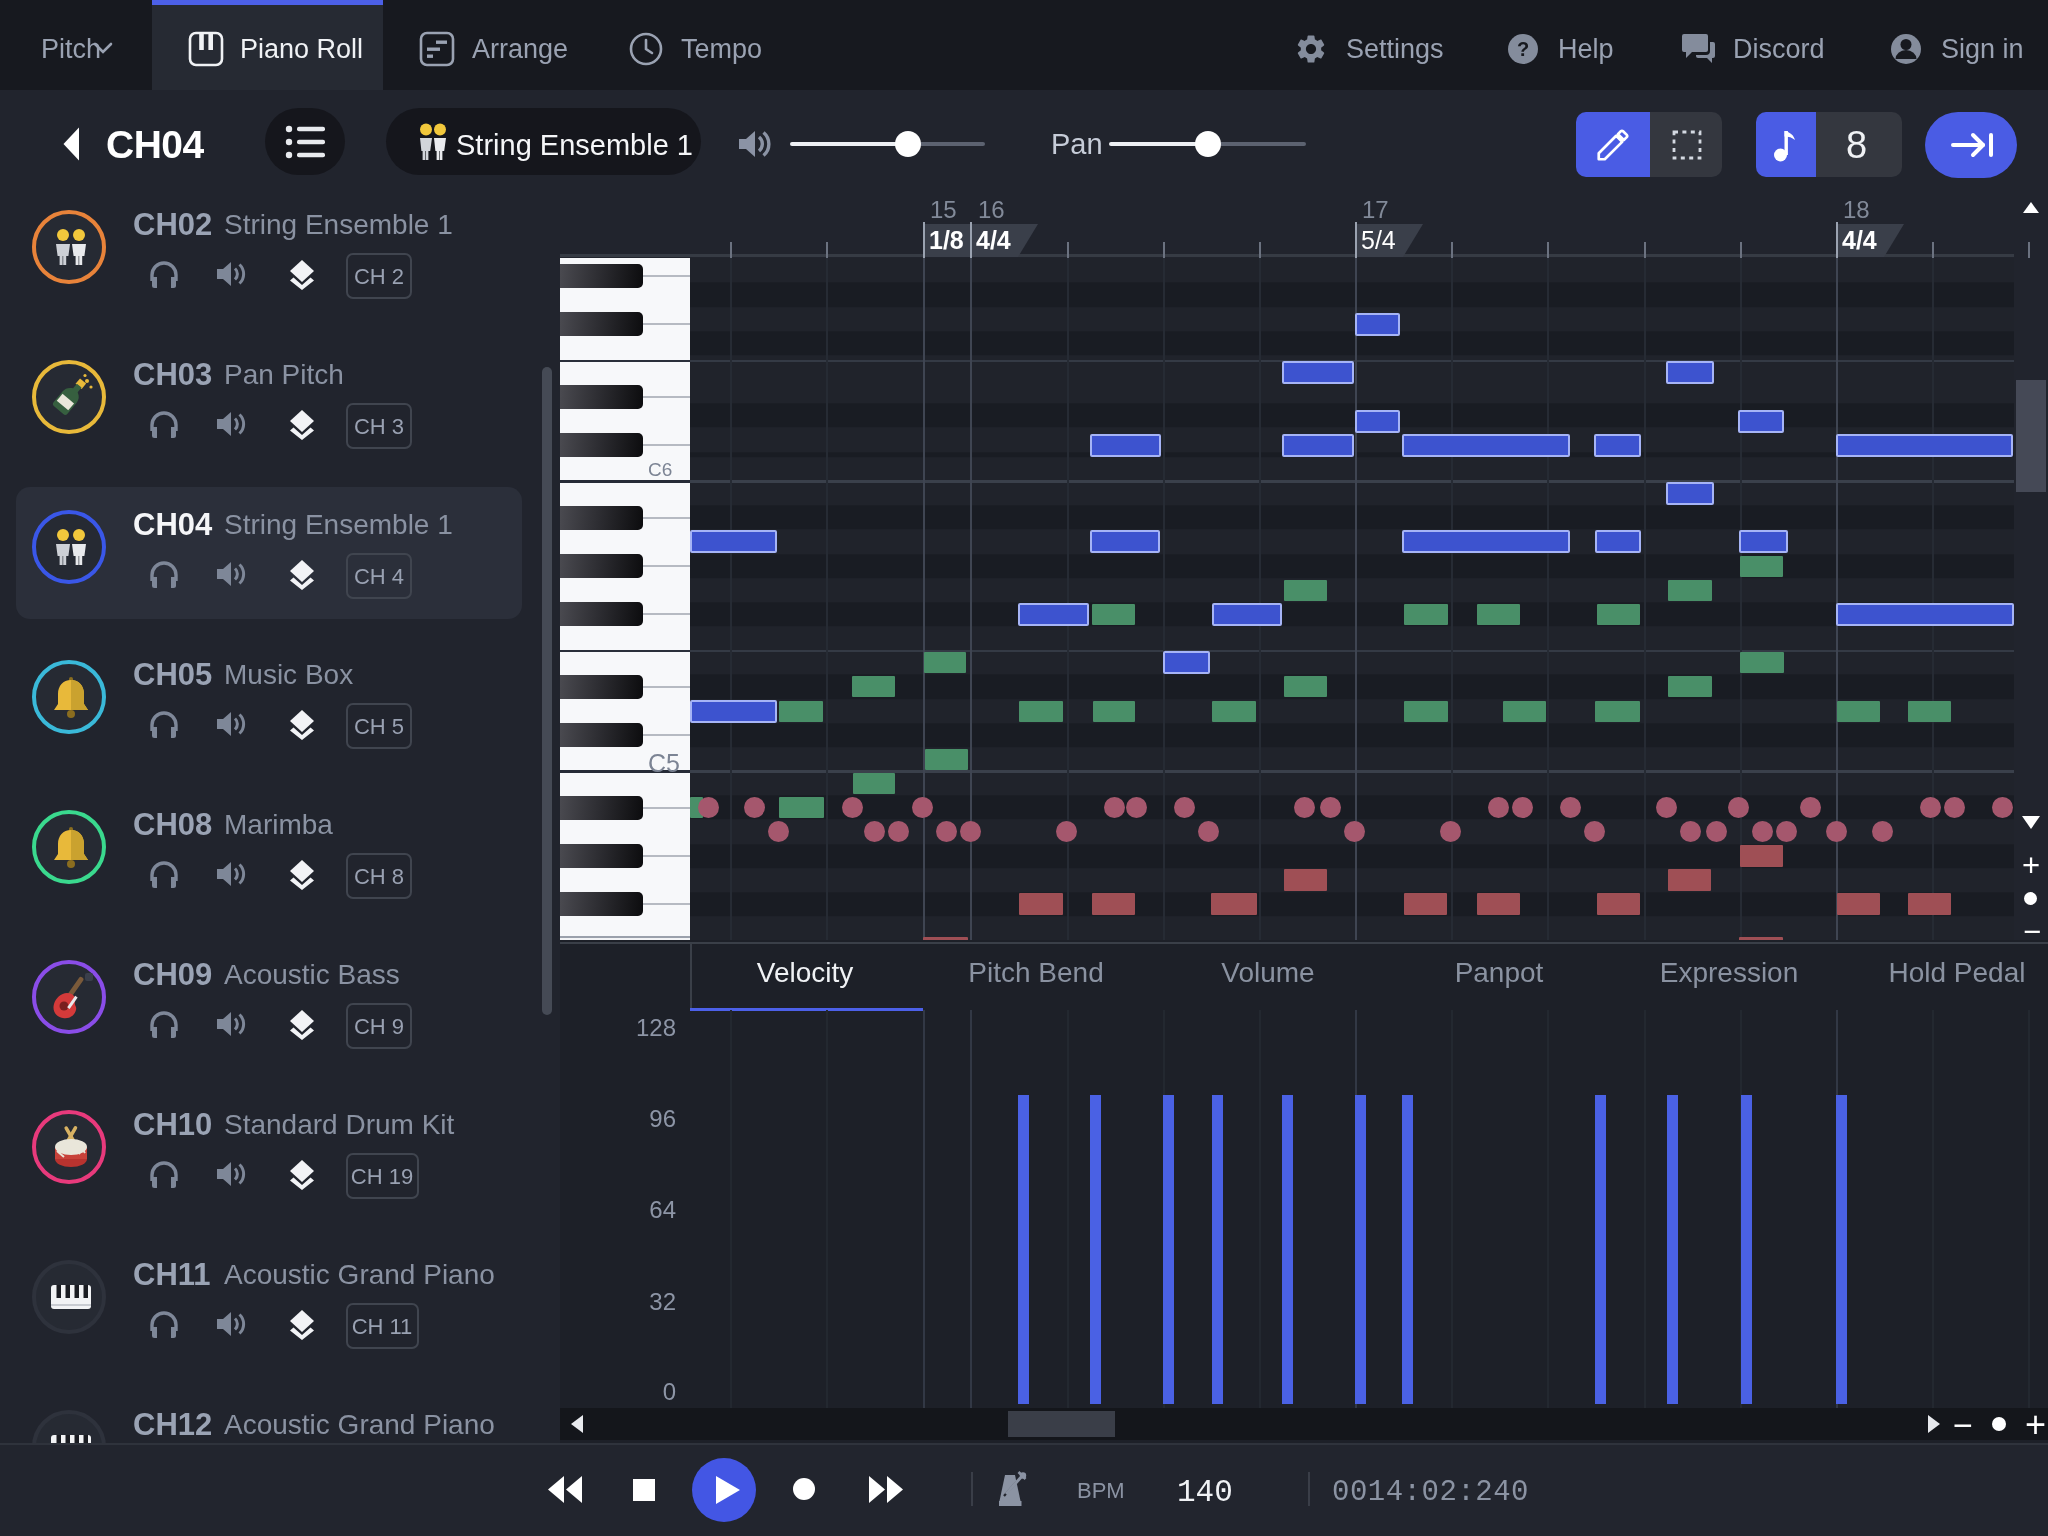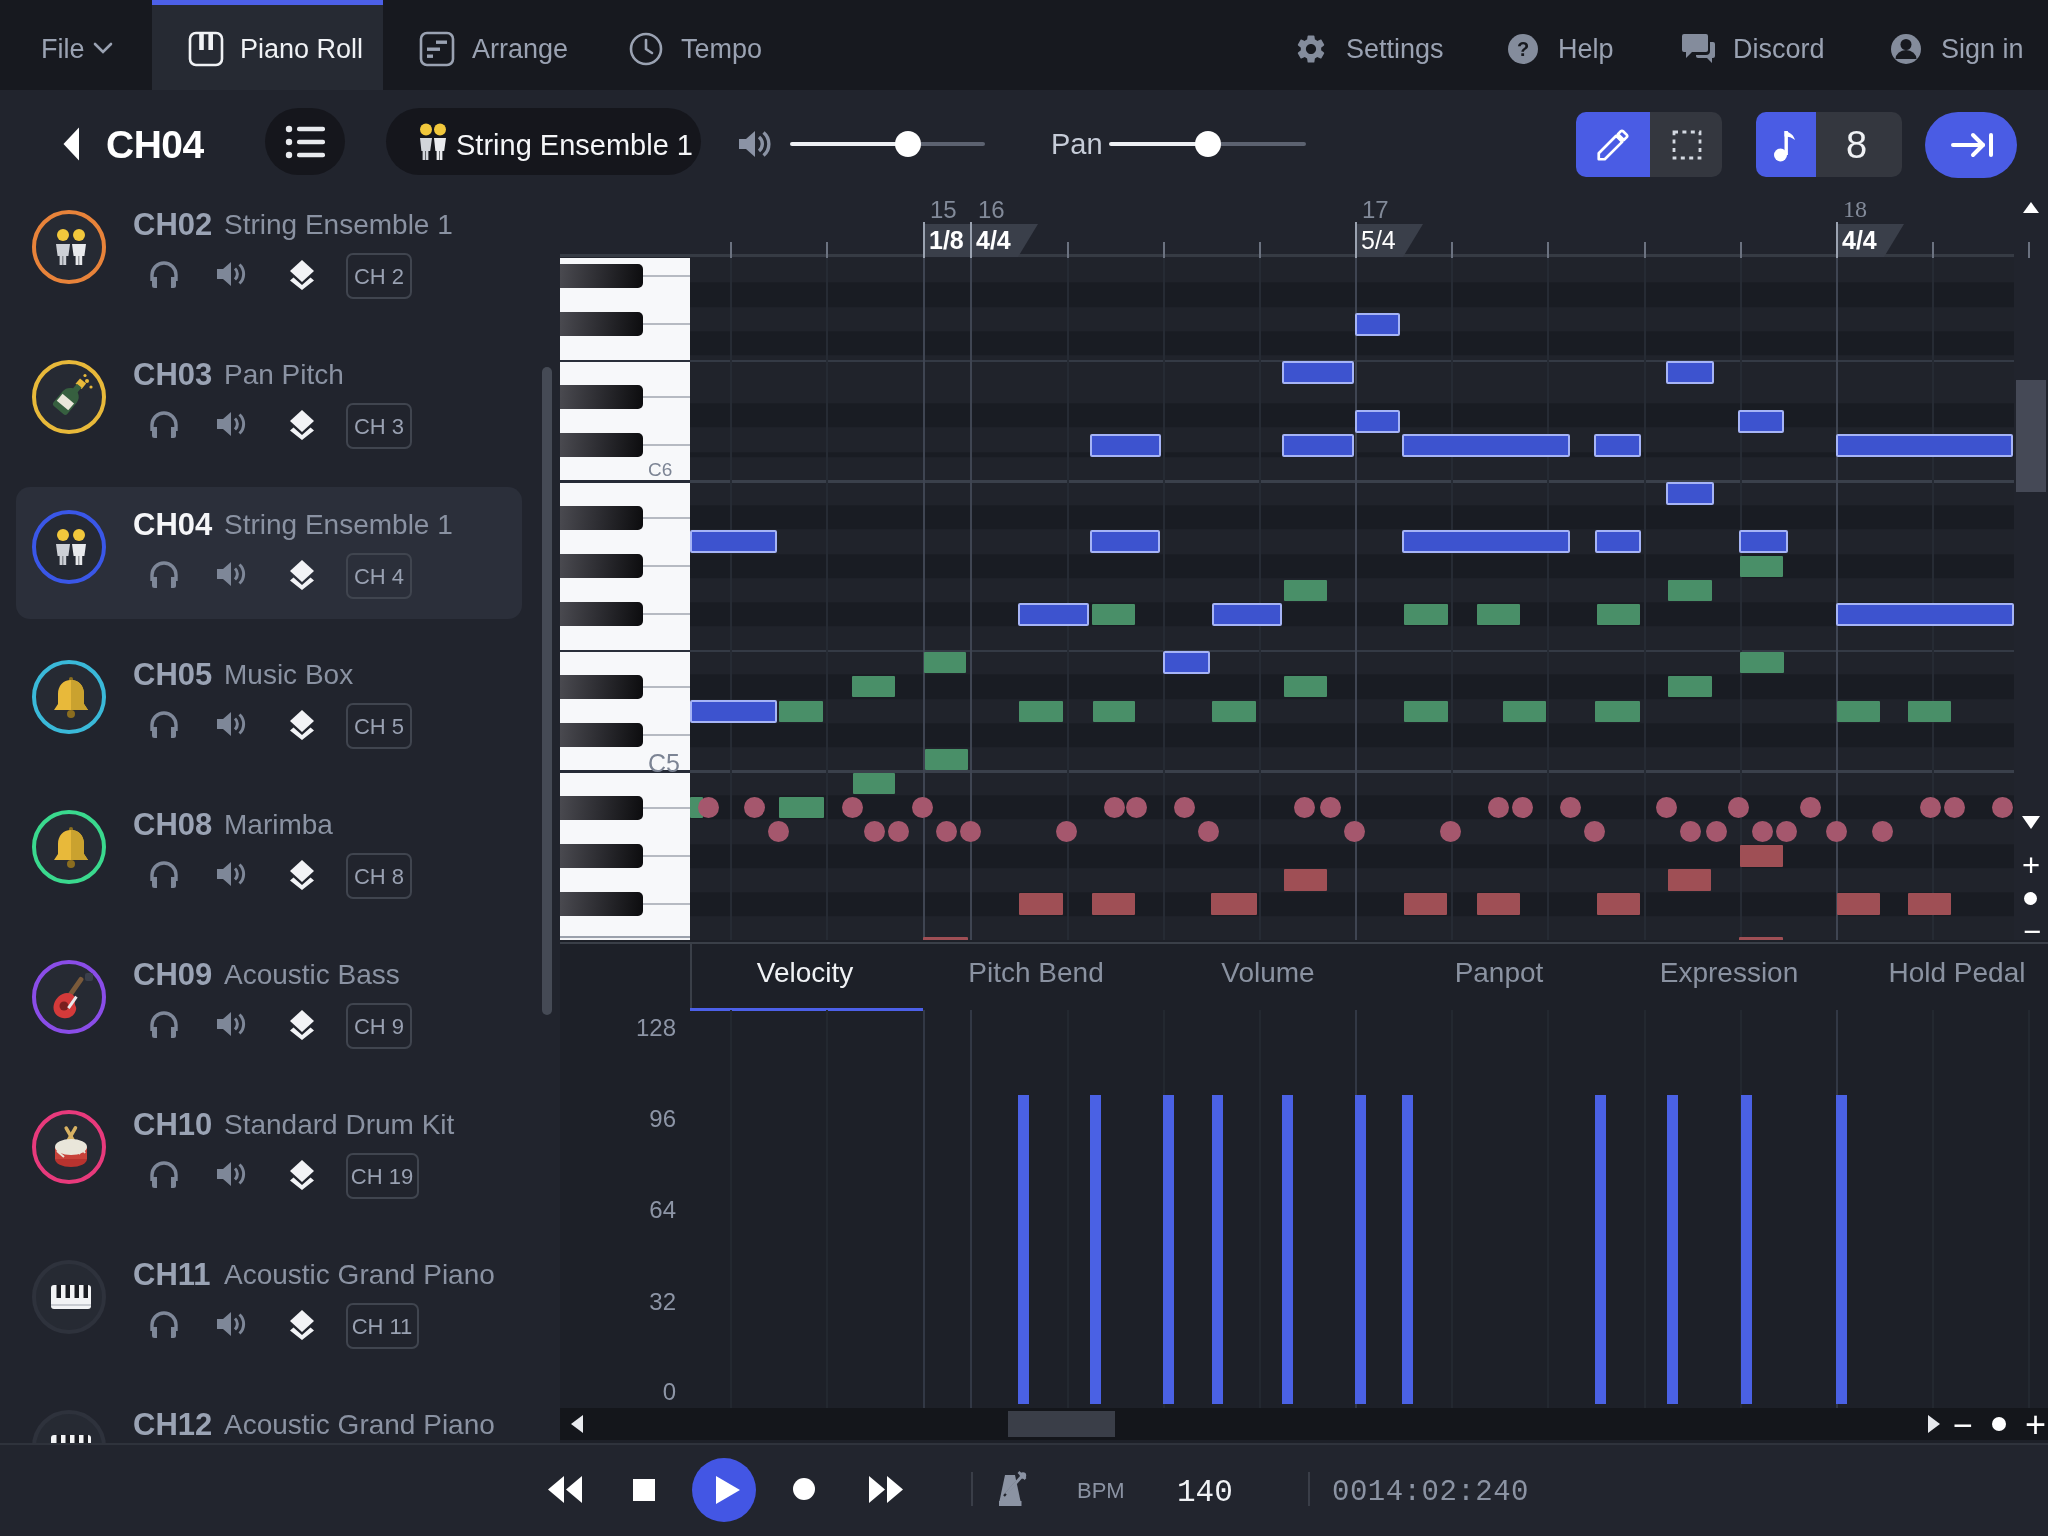--- a/index.html
+++ b/index.html
@@ -4,21 +4,21 @@
 html,body{margin:0;padding:0;}
 body{width:2048px;height:1536px;position:relative;overflow:hidden;background:#17191f;
      font-family:"Liberation Sans",sans-serif; -webkit-font-smoothing:antialiased;}
 .abs{position:absolute;}
 .txt{position:absolute;white-space:nowrap;}
 svg{position:absolute;overflow:visible;}
 </style></head><body>
 
 <div class="abs" style="left:0;top:0;width:2048px;height:90px;background:#17191f;"></div>
 <div class="abs" style="left:152px;top:0;width:231px;height:90px;background:#262a33;border-top:5px solid #4c60e8;box-sizing:border-box;"></div>
-<div class="txt" style="left:41px;top:34px;font-size:27px;color:#9aa2b2;">File</div>
+<div class="txt" style="left:41px;top:34px;font-size:27px;color:#9aa2b2;">Pitch</div>
 <svg style="left:92px;top:40px" width="22" height="16" viewBox="0 0 22 16">
     <path d="M3 4 L11 12 L19 4" stroke="#9aa2b2" stroke-width="2.6" fill="none" stroke-linecap="round"></path>
   </svg>
 <svg style="left:188px;top:31px" width="36" height="36" viewBox="0 0 36 36">
 <rect x="2" y="2" width="32" height="32" rx="6" fill="none" stroke="#f0f2f5" stroke-width="2.6"></rect>
 <rect x="11.2" y="2" width="4.6" height="17" fill="#f0f2f5"></rect>
 <rect x="20.4" y="2" width="4.6" height="17" fill="#f0f2f5"></rect>
 </svg>
 <div class="txt" style="left:240px;top:34px;font-size:27px;color:#f0f2f5;">Piano Roll</div>
 <svg style="left:419px;top:31px" width="36" height="36" viewBox="0 0 36 36">
@@ -346,21 +346,21 @@
 <path d="M7.5 19.5 L16 27 L24.5 19.5 L28 22.5 L16 32 L4 22.5 z" fill="#f2f3f6"></path>
 </svg>
 <div class="abs" style="left:346px;top:1453px;width:73px;height:46px;border:2px solid #40454f;border-radius:7px;box-sizing:border-box;"></div>
 <div class="txt" style="left:382px;top:1464px;transform:translateX(-50%);font-size:22px;color:#99a1b2;">CH 12</div>
 <div class="abs" style="left:542px;top:367px;width:10px;height:648px;background:#454a55;border-radius:5px;"></div>
 <div class="abs" style="left:560px;top:190px;width:1488px;height:68px;background:#21242d;"></div>
 <div class="abs" style="left:560px;top:254px;width:1454px;height:3px;background:#363b44;"></div>
 <div class="txt" style="left:930px;top:196px;font-size:24px;color:#828a99;">15</div>
 <div class="txt" style="left:978px;top:196px;font-size:24px;color:#828a99;">16</div>
 <div class="txt" style="left:1362px;top:196px;font-size:24px;color:#828a99;">17</div>
-<div class="txt" style="left:1843px;top:196px;font-size:24px;color:#828a99;font-family:Liberation Serif, serif;">18</div>
+<div class="txt" style="left:1843px;top:196px;font-size:24px;color:#828a99;">18</div>
 <div class="abs" style="left:923px;top:224px;width:68px;height:33px;background:#3a3f4a;clip-path:polygon(0 0,100% 0,calc(100% - 20px) 100%,0 100%);"></div>
 <div class="txt" style="left:929px;top:226px;font-size:25px;font-weight:bold;color:#ffffff;">1/8</div>
 <div class="abs" style="left:970px;top:224px;width:68px;height:33px;background:#3a3f4a;clip-path:polygon(0 0,100% 0,calc(100% - 20px) 100%,0 100%);"></div>
 <div class="txt" style="left:976px;top:226px;font-size:25px;font-weight:bold;color:#ffffff;">4/4</div>
 <div class="abs" style="left:1355px;top:224px;width:68px;height:33px;background:#3a3f4a;clip-path:polygon(0 0,100% 0,calc(100% - 20px) 100%,0 100%);"></div>
 <div class="txt" style="left:1361px;top:226px;font-size:25px;font-weight:normal;color:#ffffff;">5/4</div>
 <div class="abs" style="left:1836px;top:224px;width:68px;height:33px;background:#3a3f4a;clip-path:polygon(0 0,100% 0,calc(100% - 20px) 100%,0 100%);"></div>
 <div class="txt" style="left:1842px;top:226px;font-size:25px;font-weight:bold;color:#ffffff;">4/4</div>
 <div class="abs" style="left:923px;top:222px;width:2px;height:36px;background:#9aa2b0;"></div>
 <div class="abs" style="left:970px;top:222px;width:2px;height:36px;background:#9aa2b0;"></div>

